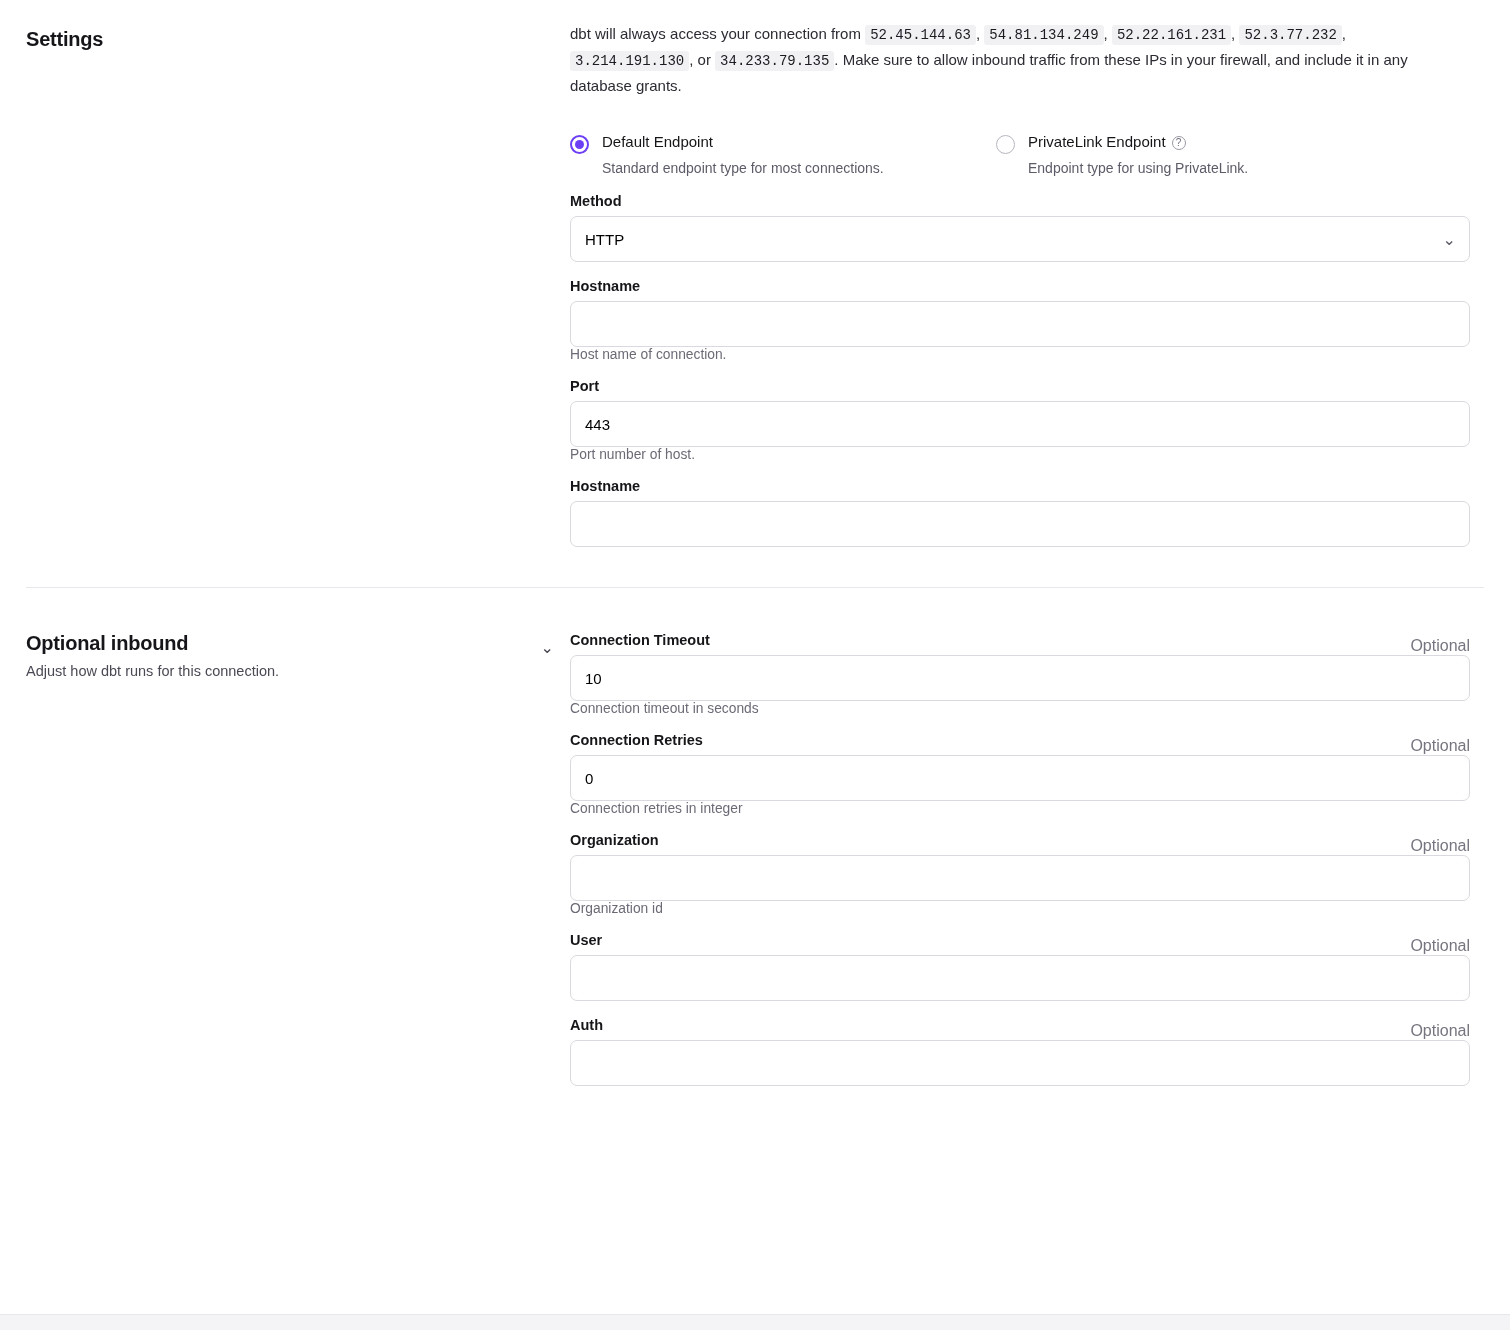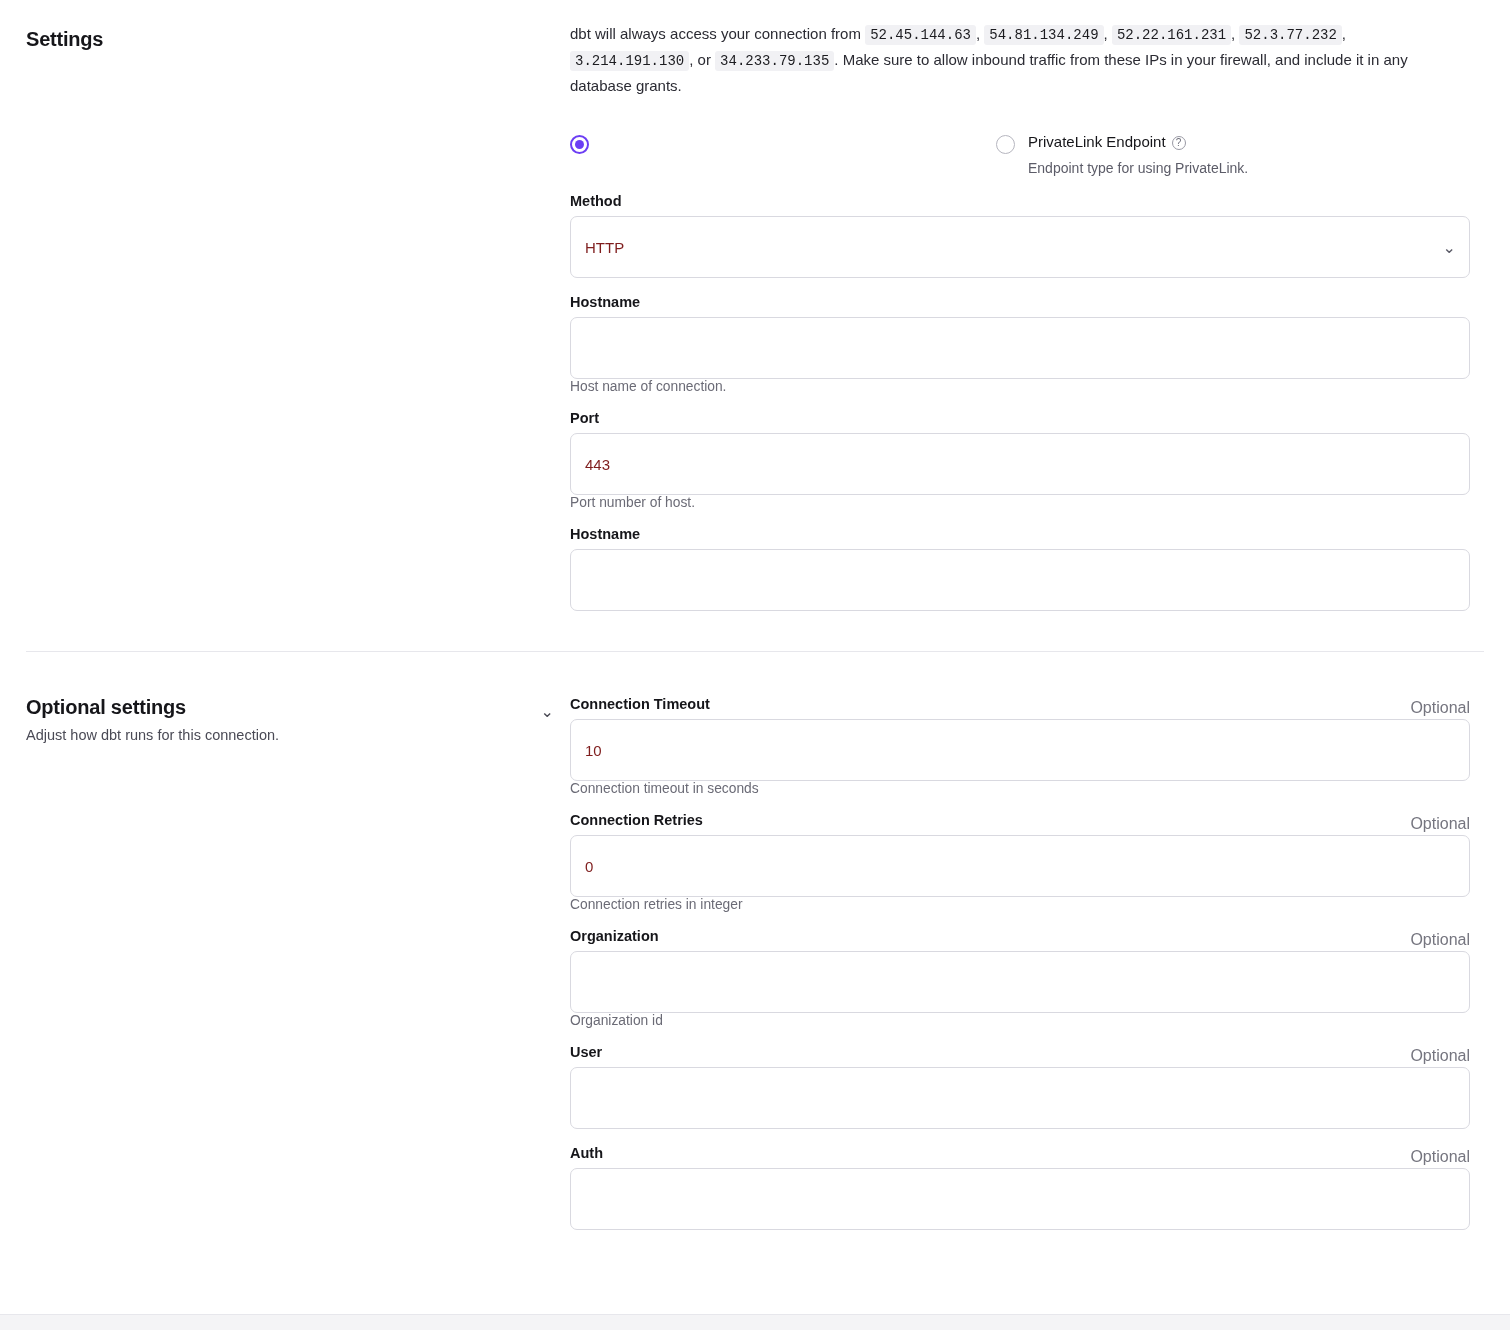--- a/index.html
+++ b/index.html
@@ -121,41 +121,41 @@
     margin-left: 6px;
     position: relative;
     top: -1px;
   }
   .field {
     margin-top: 16px;
   }
   .field-label-row {
     display: flex;
     justify-content: space-between;
-    align-items: center;
+    align-items: flex-end;
   }
   .field-label {
     font-size: 14.5px;
     font-weight: 700;
     color: #16161a;
     margin-bottom: 7px;
   }
   .optional-tag {
     font-size: 16px;
     color: #75757f;
     font-weight: 400;
   }
   .input {
     width: 100%;
-    height: 62px;
+    height: 46px;
     border: 1px solid #d9d9e0;
     border-radius: 7px;
     background: #fff;
     font-size: 15px;
-    color: #7f1d1d;
+    color: #000000;
     padding: 0 14px;
     font-family: "Liberation Sans", sans-serif;
     outline: none;
     display: flex;
     align-items: center;
   }
   input.input::placeholder { color: #a8a8b2; }
   .select {
     position: relative;
   }
@@ -217,20 +217,24 @@
         <code class="ip">52.22.161.231</code>,
         <code class="ip">52.3.77.232</code>,
         <code class="ip">3.214.191.130</code>,
         <span>or</span>
         <code class="ip">34.233.79.135</code><span>. Make sure to allow inbound traffic from these IPs in your firewall, and include it in any database grants.</span>
       </p>
 
       <div class="radio-row">
         <div class="radio-item">
           <span class="radio-mark checked"></span>
+          <span>
+            <span class="radio-label">Default Endpoint</span>
+            <div class="radio-desc">Standard endpoint type for most connections.</div>
+          </span>
         </div>
 
         <div class="radio-item">
           <span class="radio-mark"></span>
           <span>
             <span class="radio-label">PrivateLink Endpoint</span><span class="help-icon">?</span>
             <div class="radio-desc">Endpoint type for using PrivateLink.</div>
           </span>
         </div>
       </div>
@@ -262,21 +266,21 @@
 
     </div>
   </div>
 
   <div class="divider"></div>
 
   <div class="section" style="margin-top: 44px;">
     <div class="left-col" style="padding-top:0;">
       <div class="left-inner">
         <div>
-          <h2 class="section-title">Optional settings</h2>
+          <h2 class="section-title">Optional inbound</h2>
           <div class="section-sub">Adjust how dbt runs for this connection.</div>
         </div>
         <div class="collapse-chevron">
           <span>⌄</span>
         </div>
       </div>
     </div>
 
     <div class="right-col" style="padding-top:0;">
 

